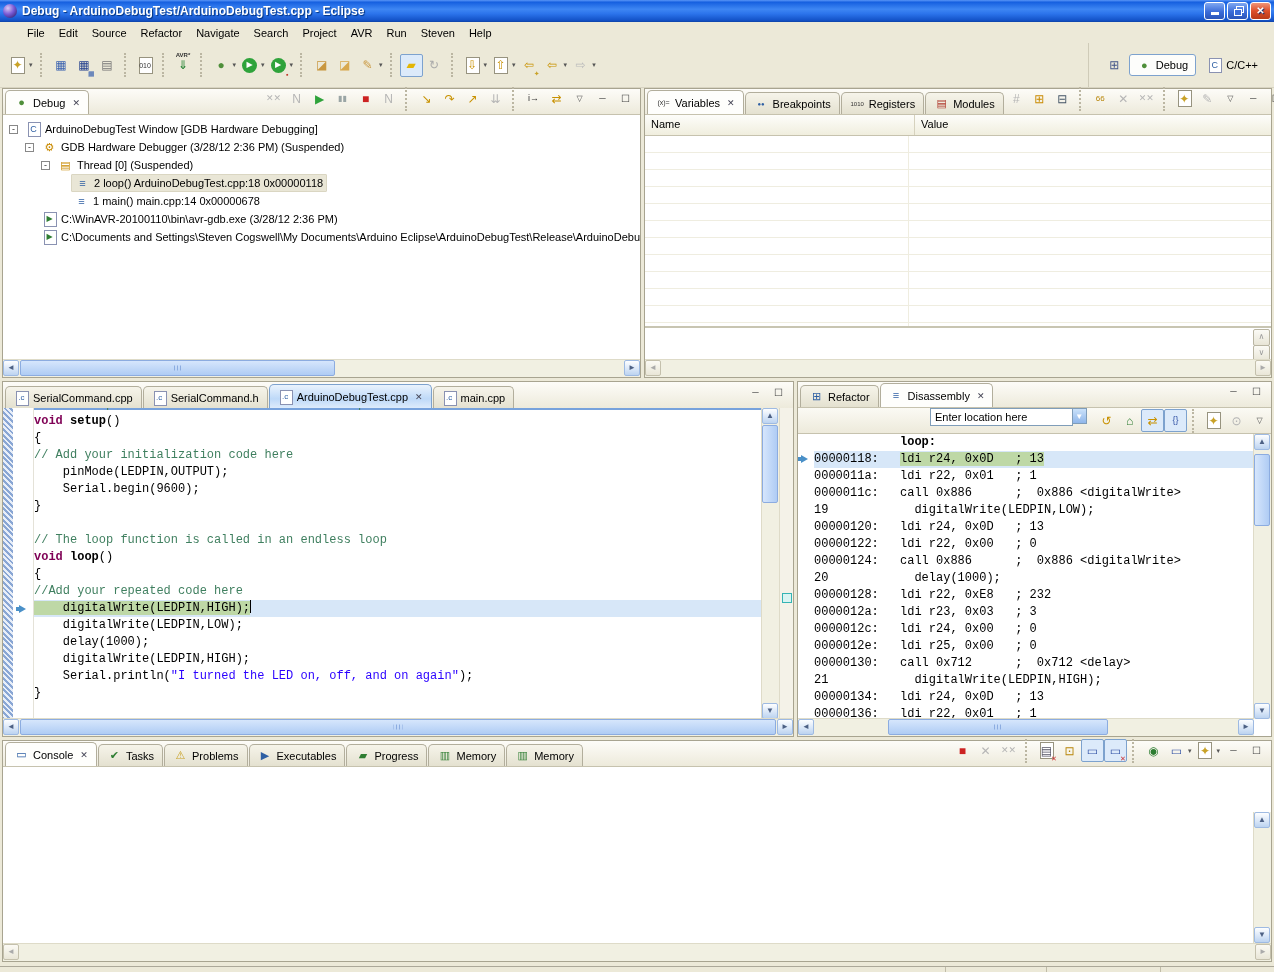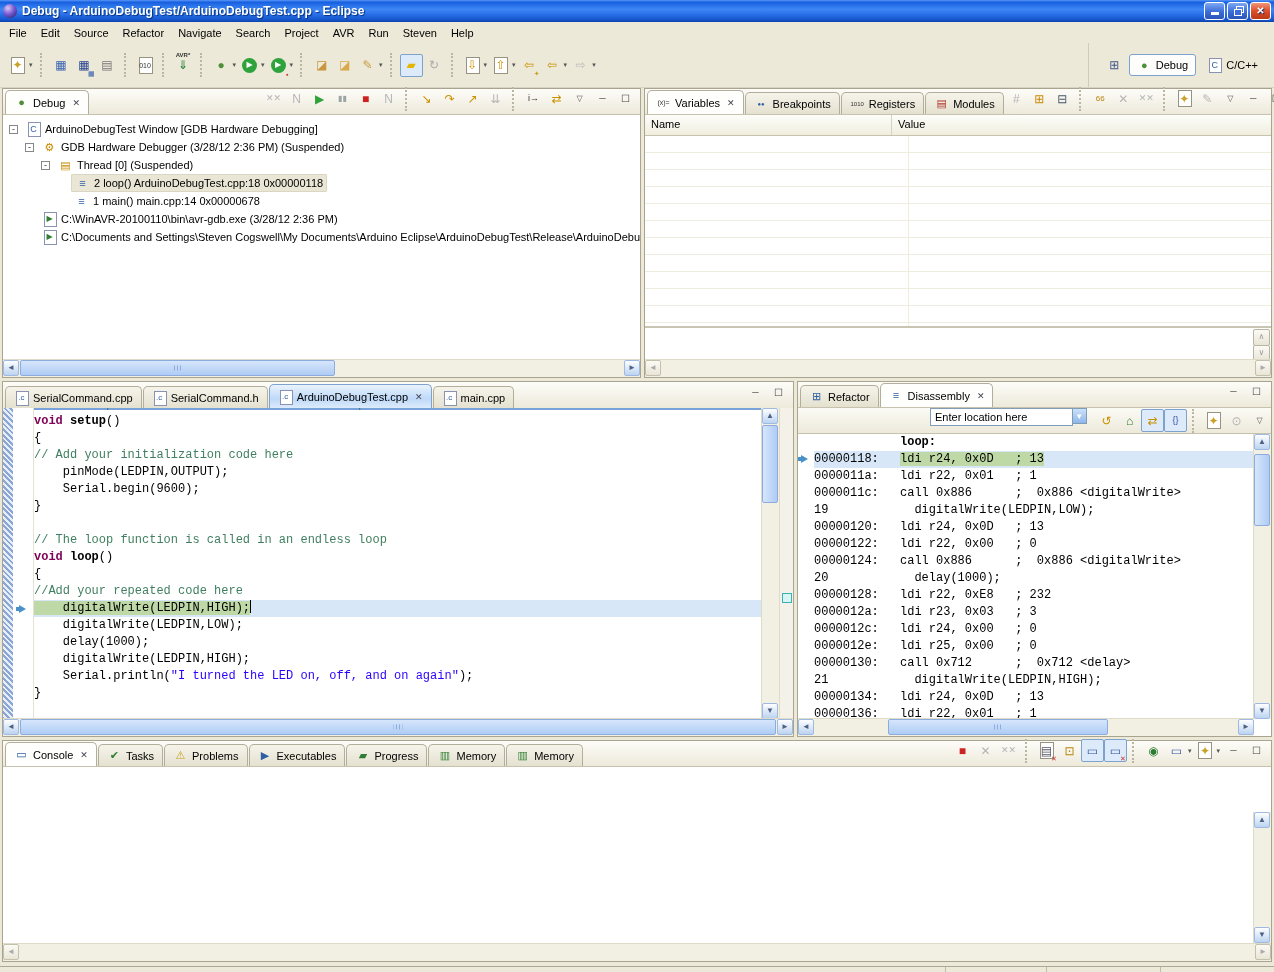--- a/index.html
+++ b/index.html
@@ -16,21 +16,21 @@
   .wbtn{width:21px;height:18px;border:1px solid #fff;border-radius:3px;color:#fff;font-size:10px;
     line-height:15px;text-align:center;box-sizing:border-box;
     background:linear-gradient(180deg,#7FA8F2,#3B6CD8 55%,#2B55B8)}
   .wbtn.close{background:linear-gradient(180deg,#F09579,#DD4F2A 50%,#B93A18);font-weight:bold}
   .wbtn.min span{display:inline-block;width:8px;height:3px;background:#fff;margin-top:9px}
   .wbtn.rest i{position:relative;display:inline-block;width:8px;height:8px;margin-top:3px}
   .wbtn.rest i::before{content:"";position:absolute;left:2px;top:0;width:6px;height:5px;border:1px solid #fff}
   .wbtn.rest i::after{content:"";position:absolute;left:0;top:3px;width:6px;height:5px;border:1px solid #fff;background:#3B6CD8}
   
   #menubar{position:absolute;top:22px;left:0;width:1274px;height:21px;display:flex;align-items:center;
-    padding-left:2px;box-sizing:border-box;background:#ECE9D8}
+    padding-left:20px;box-sizing:border-box;background:#ECE9D8}
   .mitem{padding:3px 7px}
   #toolbar{position:absolute;top:43px;left:0;width:1274px;height:45px;display:flex;align-items:center;
     box-sizing:border-box;background:#ECE9D8;border-bottom:1px solid #D8D4C2}
   .tsep{width:3px;height:24px;border-left:2px dotted #BBB6A2;margin:0 5px;flex:none}
   .tbtn{min-width:21px;height:21px;display:inline-flex;align-items:center;justify-content:center;
     margin:1px 0;border:1px solid transparent;border-radius:2px;position:relative;flex:none}
   .tbtn.frame{border:1px solid #7DA2CE;background:#DCEAFA}
   .tbtn .g{font-size:12px;line-height:1;position:relative;z-index:1}
   .tbtn.ibox::before{content:"";position:absolute;left:4px;top:2px;width:12px;height:15px;background:#fff;
     border:1px solid #97937F;z-index:0}
@@ -67,21 +67,21 @@
   
   #debug-tree{padding-top:5px}
   .trow{height:18px;display:flex;align-items:center;white-space:nowrap;overflow:hidden}
   .exp{width:9px;height:9px;border:1px solid #888;background:#fff;font-size:9px;line-height:7px;
     text-align:center;color:#333;margin-right:5px;flex:none;box-sizing:border-box}
   .selbg{display:flex;align-items:center;gap:4px;padding:1px 3px;border-radius:1px}
   .trow.sel .selbg{background:#E9E6D6;border:1px solid #DAD6C2}
   
   .vhdr{height:20px;background:linear-gradient(180deg,#FDFDFA,#F0EEDE);border-bottom:1px solid #C6C2AE;display:flex}
   .vh{padding:3px 6px;box-sizing:border-box}
-  .vh1{width:247px;border-right:1px solid #D6D2BE}
+  .vh1{width:270px;border-right:1px solid #D6D2BE}
   .vrow{height:16px;border-bottom:1px solid #EFEDE0;display:flex}
   .vc1{width:263px;border-right:1px solid #EFEDE0}
   #vars-details{position:absolute;left:0;right:0;top:237px;height:34px;border-top:2px solid #C8C5B2;background:#fff}
   .mini{position:absolute;right:1px;width:15px;height:15px;border:1px solid #B9B5A2;border-radius:2px;
     background:linear-gradient(180deg,#FBFAF5,#E8E5D6);color:#999;font-size:8px;text-align:center;line-height:13px}
   
   .hscroll{position:absolute;left:0;right:0;bottom:0;height:17px;background:#F1F0E2;border-top:1px solid #DEDBC8}
   .vscroll{position:absolute;top:0;bottom:0;right:0;width:17px;background:#F1F0E2;border-left:1px solid #DEDBC8}
   .sba{position:absolute;width:16px;height:16px;border:1px solid #9EBAE2;border-radius:2px;box-sizing:border-box;
     background:linear-gradient(180deg,#FDFEFF,#D7E5F7 60%,#BCD3F0);color:#4D6185;font-size:8px;

